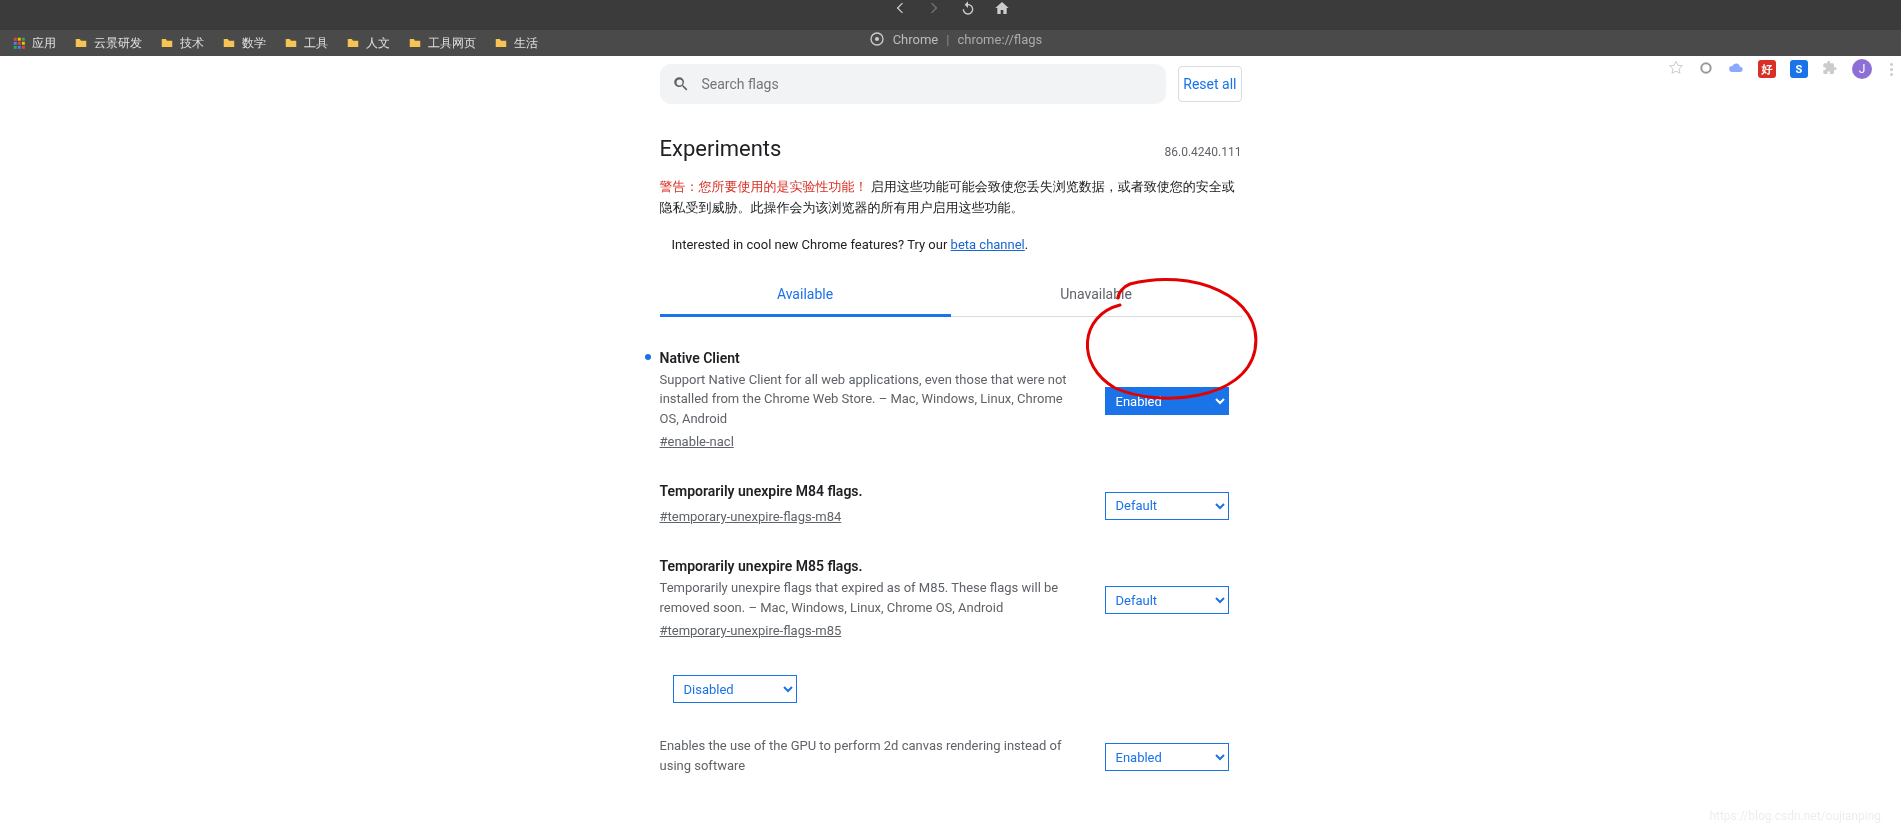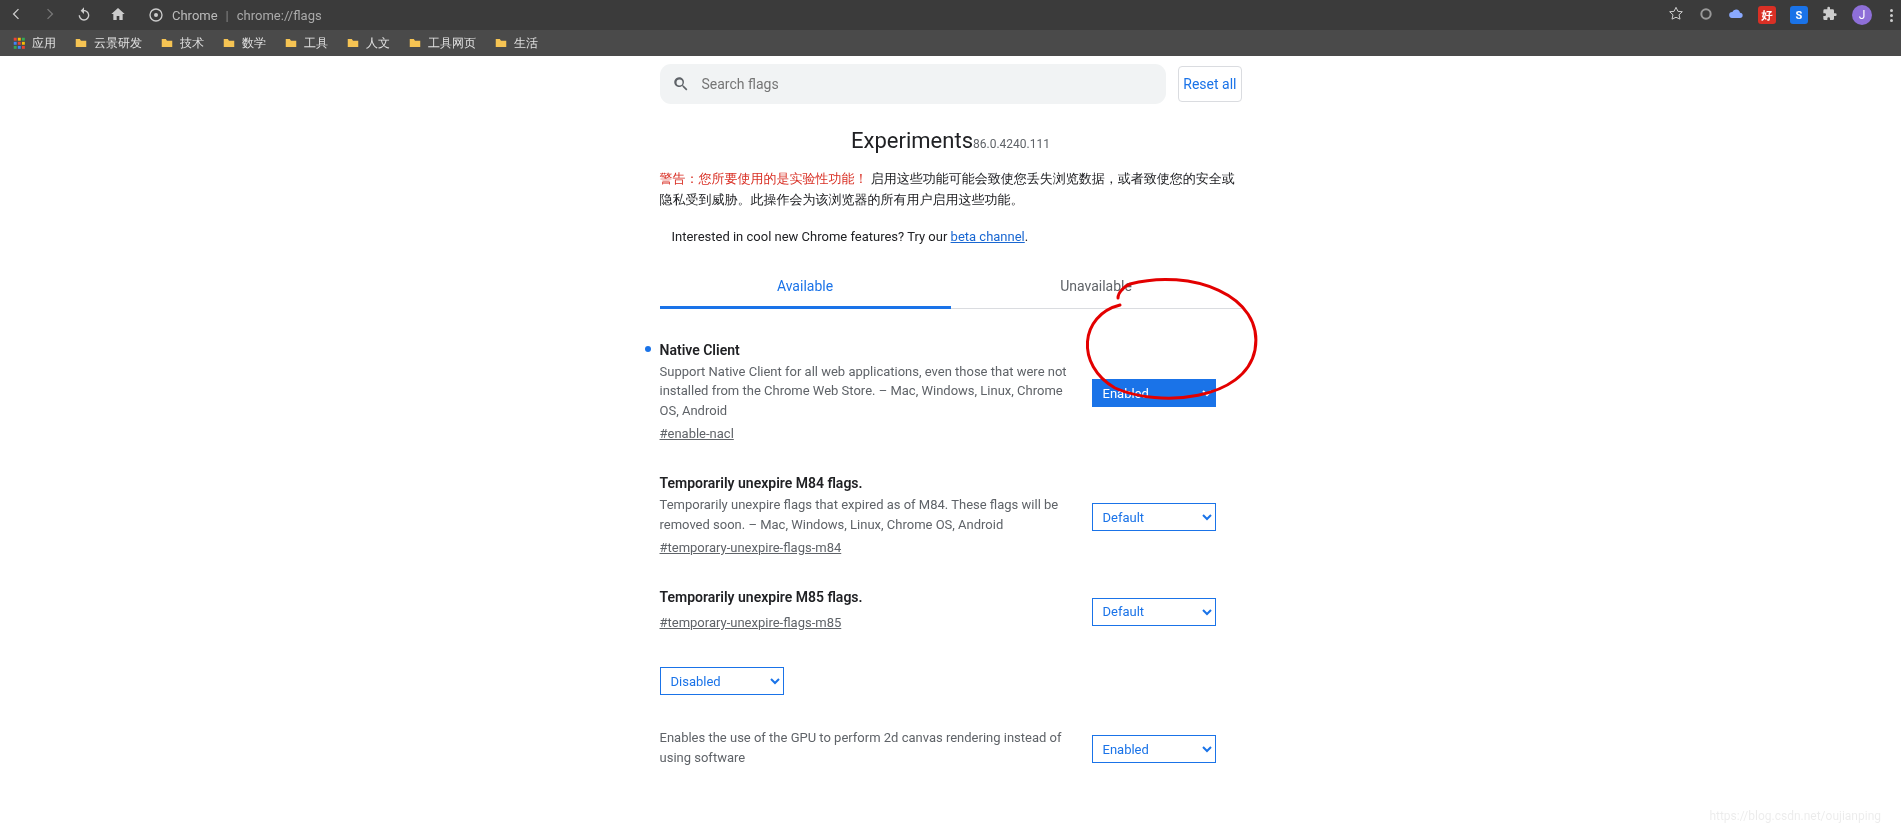--- a/index.html
+++ b/index.html
@@ -9,21 +9,21 @@
     --blue:#1a73e8;
     --link:#1a73e8;
     --red:#d93025;
     --text:#202124;
     --border:#dadce0;
   }
   *{box-sizing:border-box;font-family:"Segoe UI",Roboto,Arial,sans-serif;}
   html,body{margin:0;padding:0;width:1901px;background:#fff;color:var(--text);}
 
   
-  .chrome-toolbar{height:30px;background:var(--toolbar-dark);display:flex;align-items:center;padding:0 8px;gap:12px;color:#ccc;font-size:13px;}
+  .chrome-toolbar{height:30px;background:var(--toolbar-dark);display:flex;align-items:center;padding:0 8px;gap:12px;color:#ccc;font-size:13px;flex-direction:column;}
   .chrome-toolbar .nav-icons{display:flex;gap:18px;align-items:center;}
   .chrome-toolbar svg{width:16px;height:16px;fill:#ccc;flex-shrink:0;}
   .chrome-toolbar .nav-icons .disabled svg{fill:#777;}
   .chrome-toolbar .site-icon{width:16px;height:16px;}
   .chrome-toolbar .url-area{display:flex;align-items:center;gap:8px;margin-left:10px;flex:1;}
   .chrome-toolbar .site-label{color:#bbb;}
   .chrome-toolbar .url-sep{color:#888;}
   .chrome-toolbar .url-path{color:#aaa;}
   .chrome-toolbar .right-icons{display:flex;align-items:center;gap:14px;margin-left:auto;}
   .chrome-toolbar .ext-badge{width:18px;height:18px;border-radius:3px;display:inline-flex;align-items:center;justify-content:center;font-size:11px;font-weight:bold;color:#fff;}
@@ -38,41 +38,41 @@
 
   
   .page{width:100%;display:flex;flex-direction:column;align-items:center;}
   .content{width:582px;margin-top:8px;}
   .top-row{display:flex;align-items:center;gap:12px;margin-top:2px;}
   .searchbox{flex:1;height:40px;background:#f1f3f4;border-radius:11px;display:flex;align-items:center;padding:2px 12px;gap:10px;}
   .searchbox svg{width:18px;height:18px;fill:#5f6368;}
   .searchbox input{border:none;background:transparent;font-size:14px;color:#5f6368;flex:1;outline:none;}
   .reset-btn{height:36px;padding:0 4px;border:1px solid var(--border);border-radius:4px;background:#fff;color:var(--blue);font-size:14px;cursor:pointer;}
 
-  .title-row{display:flex;align-items:baseline;justify-content:center;margin-top:24px;}
+  .title-row{display:flex;align-items:baseline;justify-content:space-between;margin-top:32px;}
   .title-row h1{font-size:22px;font-weight:400;margin:0;color:var(--text);}
   .title-row .ver{font-size:12px;color:var(--grey);}
 
   .warning{margin-top:16px;font-size:13px;line-height:1.6;color:var(--text);}
   .warning .w-red{color:var(--red);}
 
   .beta-line{margin-top:18px;font-size:13px;color:var(--text);padding-left:12px;}
   .beta-line a{color:#1967d2;text-decoration:underline;cursor:pointer;}
 
   .tabs{display:flex;margin-top:22px;border-bottom:1px solid var(--border);}
   .tab{flex:1;text-align:center;padding:12px 0;font-size:14px;color:var(--grey);cursor:pointer;}
   .tab.active{color:var(--blue);border-bottom:3px solid var(--blue);margin-bottom:-1px;}
 
   .flag{display:flex;gap:20px;padding:22px 0 0 0;}
   .flag .body{flex:1;position:relative;margin-top:11px;}
   .flag .dot{position:absolute;left:-15px;top:4px;width:6px;height:6px;border-radius:50%;background:var(--blue);}
   .flag h3{margin:0 0 4px 0;font-size:14px;font-weight:600;color:var(--text);}
   .flag p{margin:0;font-size:13px;color:var(--grey);line-height:1.5;}
   .flag .hash{display:inline-block;margin-top:6px;font-size:13px;color:var(--grey);text-decoration:underline;}
-  .flag .control{width:150px;display:flex;align-items:center;justify-content:flex-start;padding-top:14px;}
+  .flag .control{width:150px;display:flex;align-items:center;justify-content:center;padding-top:14px;}
   .flag select{width:124px;height:28px;border:1px solid var(--blue);background:#fff;color:var(--blue);font-size:13px;padding:0 6px;cursor:pointer;}
   .flag select.primary{background:var(--blue);color:#fff;border:1px solid var(--blue);}
 
   
   .annotation{position:absolute;pointer-events:none;}
   .annotation svg path{stroke:#e30000;stroke-width:3;fill:none;stroke-linecap:round;}
 
   .main-wrap{position:relative;width:582px;}
 
   .watermark{position:fixed;bottom:6px;right:20px;font-size:12px;color:rgba(0,0,0,0.08);pointer-events:none;}
@@ -223,27 +223,27 @@
       </div>
 
       <div id="flags-container">
           <div class="flag">
             <div class="body"><span class="dot"></span><h3>Native Client</h3><p>Support Native Client for all web applications, even those that were not installed from the Chrome Web Store. – Mac, Windows, Linux, Chrome OS, Android</p><a class="hash">#enable-nacl</a></div>
             <div class="control">
               <select class="primary"><option>Default</option><option selected="">Enabled</option><option>Disabled</option></select>
             </div>
           </div>
           <div class="flag">
-            <div class="body"><h3>Temporarily unexpire M84 flags.</h3><p>Temporarily unexpire flags that expired as of M84. These flags will be removed soon. – Mac, Windows, Linux, Chrome OS, Android</p><a class="hash">#temporary-unexpire-flags-m84</a></div>
+            <div class="body"><h3>Temporarily unexpire M84 flags.</h3><a class="hash">#temporary-unexpire-flags-m84</a></div>
             <div class="control">
               <select class=""><option selected="">Default</option><option>Enabled</option><option>Disabled</option></select>
             </div>
           </div>
           <div class="flag">
-            <div class="body"><h3>Temporarily unexpire M85 flags.</h3><a class="hash">#temporary-unexpire-flags-m85</a></div>
+            <div class="body"><h3>Temporarily unexpire M85 flags.</h3><p>Temporarily unexpire flags that expired as of M85. These flags will be removed soon. – Mac, Windows, Linux, Chrome OS, Android</p><a class="hash">#temporary-unexpire-flags-m85</a></div>
             <div class="control">
               <select class=""><option selected="">Default</option><option>Enabled</option><option>Disabled</option></select>
             </div>
           </div>
           <div class="flag">
             <div class="control">
               <select class=""><option>Default</option><option>Enabled</option><option selected="">Disabled</option></select>
             </div>
           </div>
           <div class="flag">

